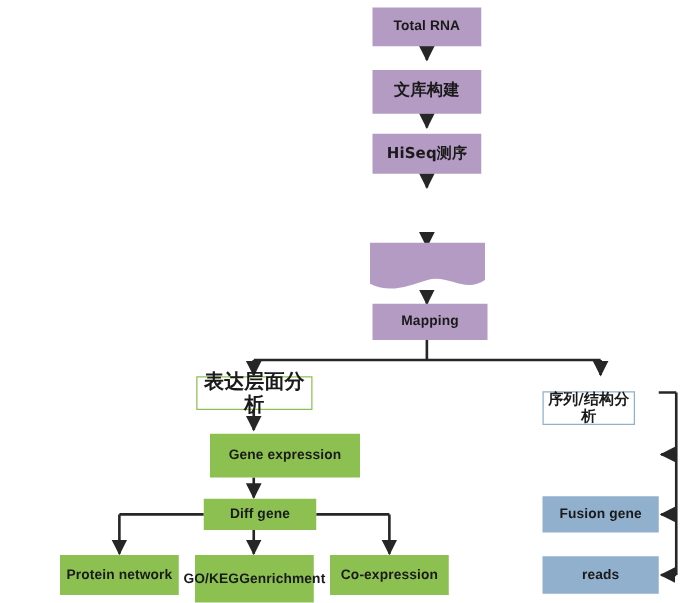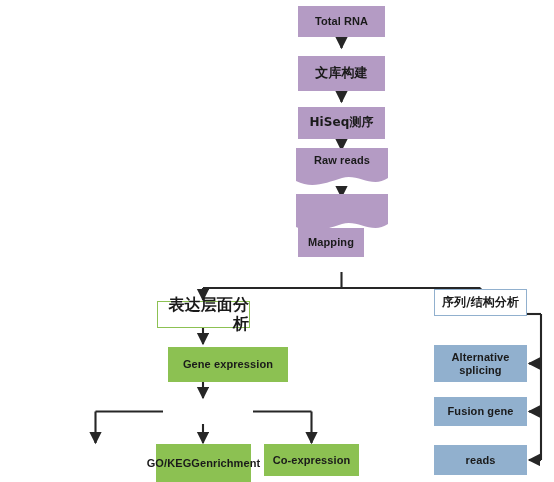--- a/index.html
+++ b/index.html
@@ -71,21 +71,21 @@
     z-index: 1;
   }
   svg.edges {
     position: absolute;
     left: 0; top: 0;
     width: 554px;
     height: 482px;
     z-index: 1;
     pointer-events: none;
   }
-  .cjk { font-family: "DejaVu Sans", "Liberation Sans", sans-serif; text-align: right; }
+  .cjk { font-family: "DejaVu Sans", "Liberation Sans", sans-serif; }
 </style>
 </head>
 <body>
 
 <div id="canvas">
 
   <svg class="edges" viewBox="0 0 554 482">
     <defs>
       <marker id="arrowhead" markerWidth="7" markerHeight="7" refX="5.4" refY="3" orient="auto">
         <path d="M0,0 L6,3 L0,6 Z" fill="#262626"></path>
@@ -130,64 +130,60 @@
   </div>
 
   <div class="node purple cjk" style="left:298px; top:56px; width:87px; height:35px; font-size:13px;">
     <span>文库构建</span>
   </div>
 
   <div class="node purple cjk" style="left:298px; top:107px; width:87px; height:32px; font-size:12px;">
     <span>HiSeq测序</span>
   </div>
 
-  <div class="node wavy" style="left:296px; top:148px; width:92px; height:38px;">
-    <svg class="wave-bg" viewBox="0 0 92 38" preserveAspectRatio="none">
-      <path d="M0,0 L92,0 L92,30 C76,41 62,25 46,30 C30,35 16,41 0,33 Z" fill="#b49bc4"></path>
-    </svg>
-    <span class="lbl" style="font-size:11px; padding-bottom:8px;">Raw reads</span>
-  </div>
 
   <div class="node wavy" style="left:296px; top:194px; width:92px; height:38px;">
     <svg class="wave-bg" viewBox="0 0 92 38" preserveAspectRatio="none">
       <path d="M0,0 L92,0 L92,30 C76,41 62,25 46,30 C30,35 16,41 0,33 Z" fill="#b49bc4"></path>
     </svg>
   </div>
 
-  <div class="node purple" style="left:298px; top:228px; width:66px; height:29px;">
+  <div class="node purple" style="left:298px; top:243px; width:92px; height:29px;">
     <span>Mapping</span>
   </div>
 
   <div class="node green-outline cjk" style="left:157px; top:301px; width:93px; height:27px;">
     <span>表达层面分析</span>
   </div>
 
   <div class="node green" style="left:168px; top:347px; width:120px; height:35px;">
     <span>Gene expression</span>
   </div>
 
+  <div class="node green" style="left:163px; top:399px; width:90px; height:25px;">
+    <span>Diff gene</span>
+  </div>
 
+  <div class="node green" style="left:48px; top:444px; width:95px; height:32px;">
+    <span>Protein network</span>
+  </div>
 
   <div class="node green" style="left:156px; top:444px; width:95px; height:38px; ">
     <span>GO/KEGG</span>
     <span>enrichment</span>
   </div>
 
   <div class="node green" style="left:264px; top:444px; width:95px; height:32px;">
     <span>Co-expression</span>
   </div>
 
-  <div class="node blue-outline cjk" style="left:434px; top:289px; width:93px; height:27px;">
+  <div class="node blue-outline cjk" style="left:434px; top:313px; width:74px; height:27px;">
     <span>序列/结构分析</span>
   </div>
 
-  <div class="node blue" style="left:434px; top:345px; width:93px; height:37px; flex-direction:column;">
-    <span>Alternative</span>
-    <span>splicing</span>
-  </div>
 
   <div class="node blue" style="left:434px; top:397px; width:93px; height:29px;">
     <span>Fusion gene</span>
   </div>
 
   <div class="node blue" style="left:434px; top:445px; width:93px; height:30px;">
     <span>reads</span>
   </div>
 
 </div>

